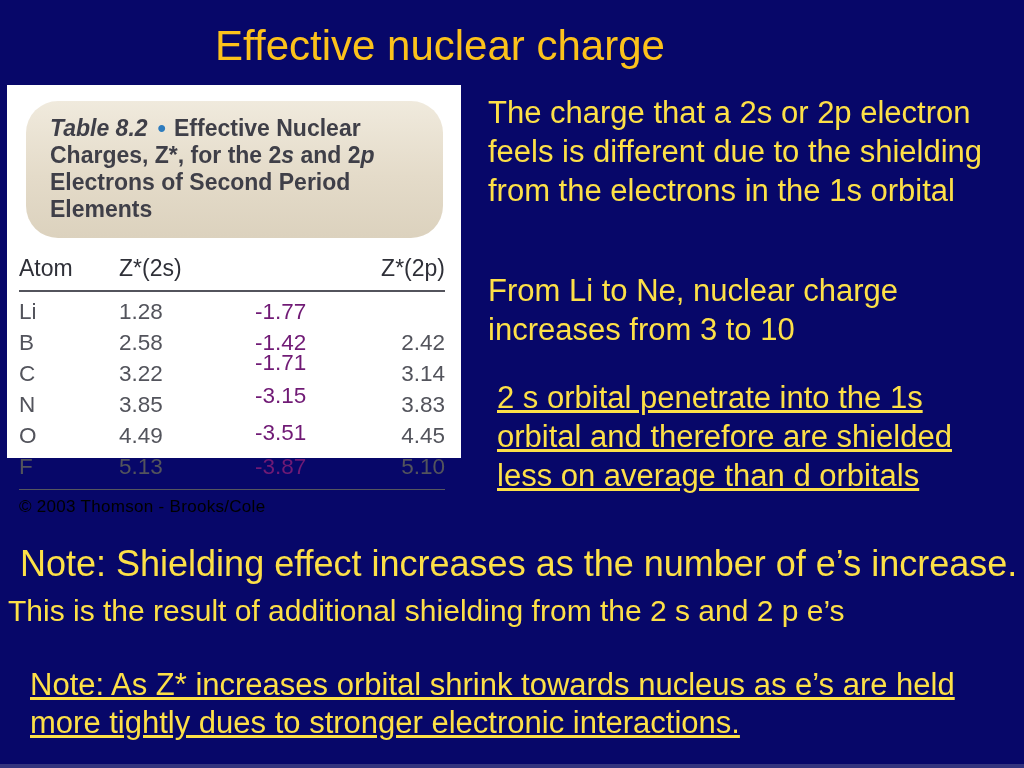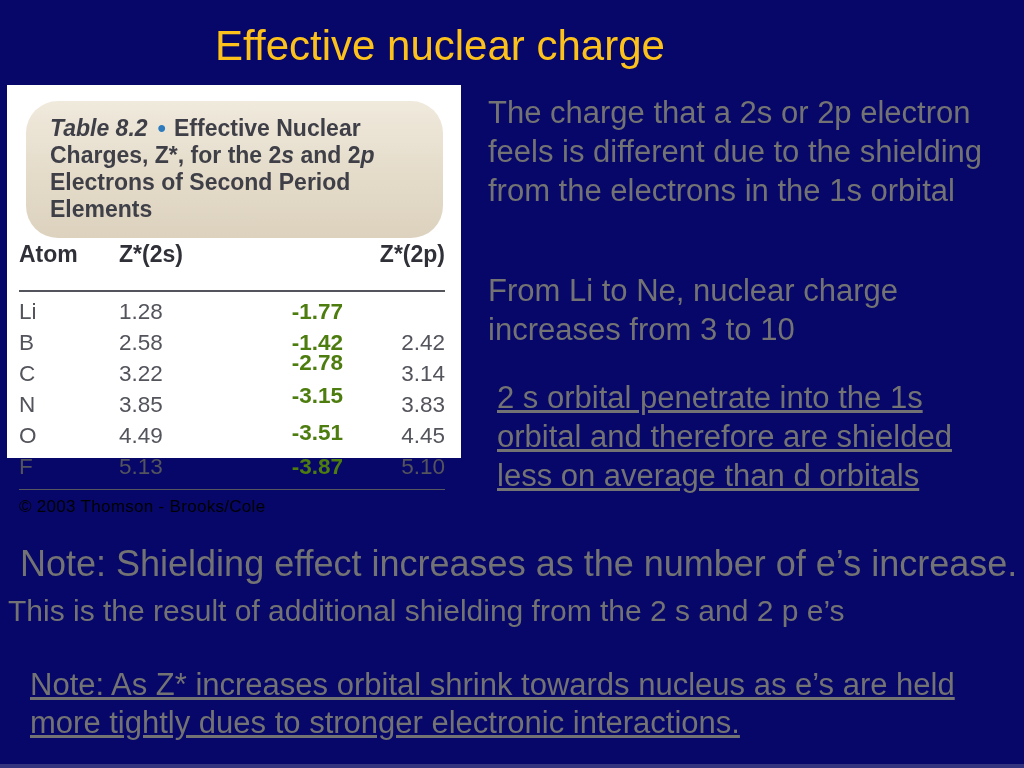--- a/index.html
+++ b/index.html
@@ -25,49 +25,49 @@
     position:absolute;left:19px;top:16px;width:417px;box-sizing:border-box;
     border-radius:32px;
     background:linear-gradient(180deg,#f0eadd 0%,#e4dbc9 55%,#dcd2be 100%);
     padding:13px 8px 15px 24px;
     font-size:23px;line-height:27px;font-weight:bold;color:#3f3f48;
   }
   .caption-box .it{font-style:italic;}
   .caption-box .bullet{color:#2e7cbe;font-size:24px;margin:0 8px 0 10px;}
 
   .thead{
-    position:absolute;top:156px;left:12px;right:16px;
+    position:absolute;top:170px;left:12px;right:16px;
     display:flex;align-items:baseline;
-    font-size:23px;font-weight:bold;color:#2f3038;
+    font-size:23px;font-weight:normal;color:#2f3038;
   }
   .c-atom{flex:none;width:100px;text-align:left;}
   .c-z2s{flex:none;width:120px;}
   .c-ann{flex:none;width:104px;text-align:left;padding-left:16px;box-sizing:border-box;}
   .c-z2p{margin-left:auto;text-align:right;}
   .head-rule{
     position:absolute;top:205px;left:12px;right:16px;
     border:none;border-top:2px solid #53545c;margin:0;
   }
   .tbody{position:absolute;top:214px;left:12px;right:16px;}
   .trow{display:flex;align-items:baseline;height:31px;font-size:22.5px;color:#53545c;}
-  .trow .c-ann{font-weight:bold;color:#4d7c0f;font-size:22.5px;position:relative;text-align:right;}
+  .trow .c-ann{font-weight:normal;color:#701a75;font-size:22.5px;position:relative;}
   .trow:nth-child(3) .c-ann{top:-11px;}
   .trow:nth-child(4) .c-ann{top:-9px;}
   .trow:nth-child(5) .c-ann{top:-3px;}
   .bottom-rule{
     position:absolute;top:404px;left:12px;right:16px;
     border:none;border-top:1.5px solid #55565e;margin:0;
   }
   .copyright{
     position:absolute;top:412px;left:12px;
     font-size:17px;color:#000000;letter-spacing:.3px;
   }
 
   
-  .para{position:absolute;color:#737373;font-size:31px;line-height:39px;}
+  .para{position:absolute;color:#fde047;font-size:31px;line-height:39px;}
   .p1{left:488px;top:93px;width:515px;}
   .p2{left:488px;top:271px;width:515px;}
   .p3{left:497px;top:378px;width:512px;text-decoration:underline;}
   .n1{left:20px;top:544px;width:1000px;font-size:36px;white-space:nowrap;}
   .n2{left:8px;top:591px;width:1010px;font-size:30px;white-space:nowrap;}
   .n3{left:30px;top:666px;width:940px;font-size:31px;line-height:38px;text-decoration:underline;}
 </style>
 </head>
 <body>
 
@@ -96,21 +96,21 @@
     </div>
     <div class="trow">
       <span class="c-atom">B</span>
       <span class="c-z2s">2.58</span>
       <span class="c-ann">-1.42</span>
       <span class="c-z2p">2.42</span>
     </div>
     <div class="trow">
       <span class="c-atom">C</span>
       <span class="c-z2s">3.22</span>
-      <span class="c-ann">-2.78</span>
+      <span class="c-ann">-1.71</span>
       <span class="c-z2p">3.14</span>
     </div>
     <div class="trow">
       <span class="c-atom">N</span>
       <span class="c-z2s">3.85</span>
       <span class="c-ann">-3.15</span>
       <span class="c-z2p">3.83</span>
     </div>
     <div class="trow">
       <span class="c-atom">O</span>

